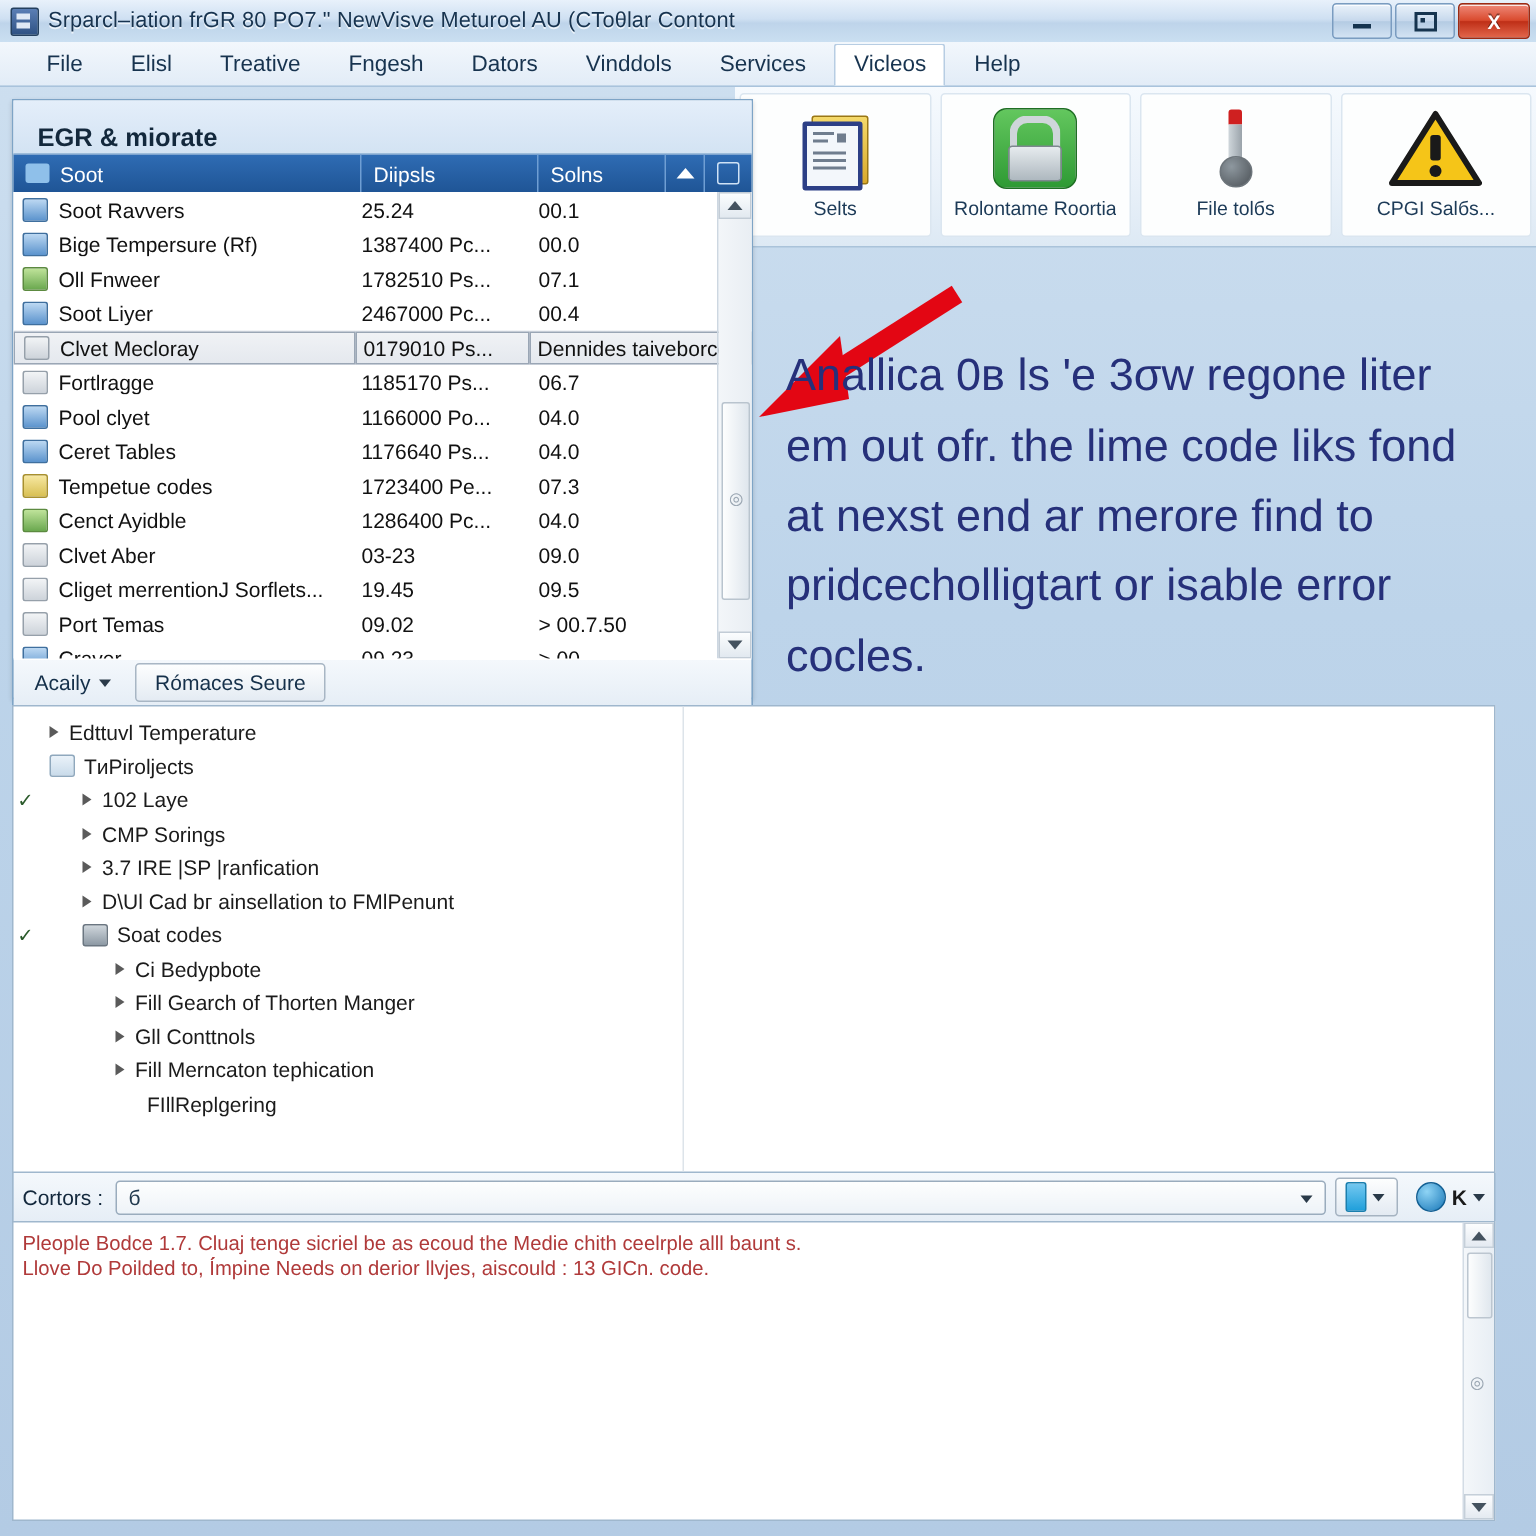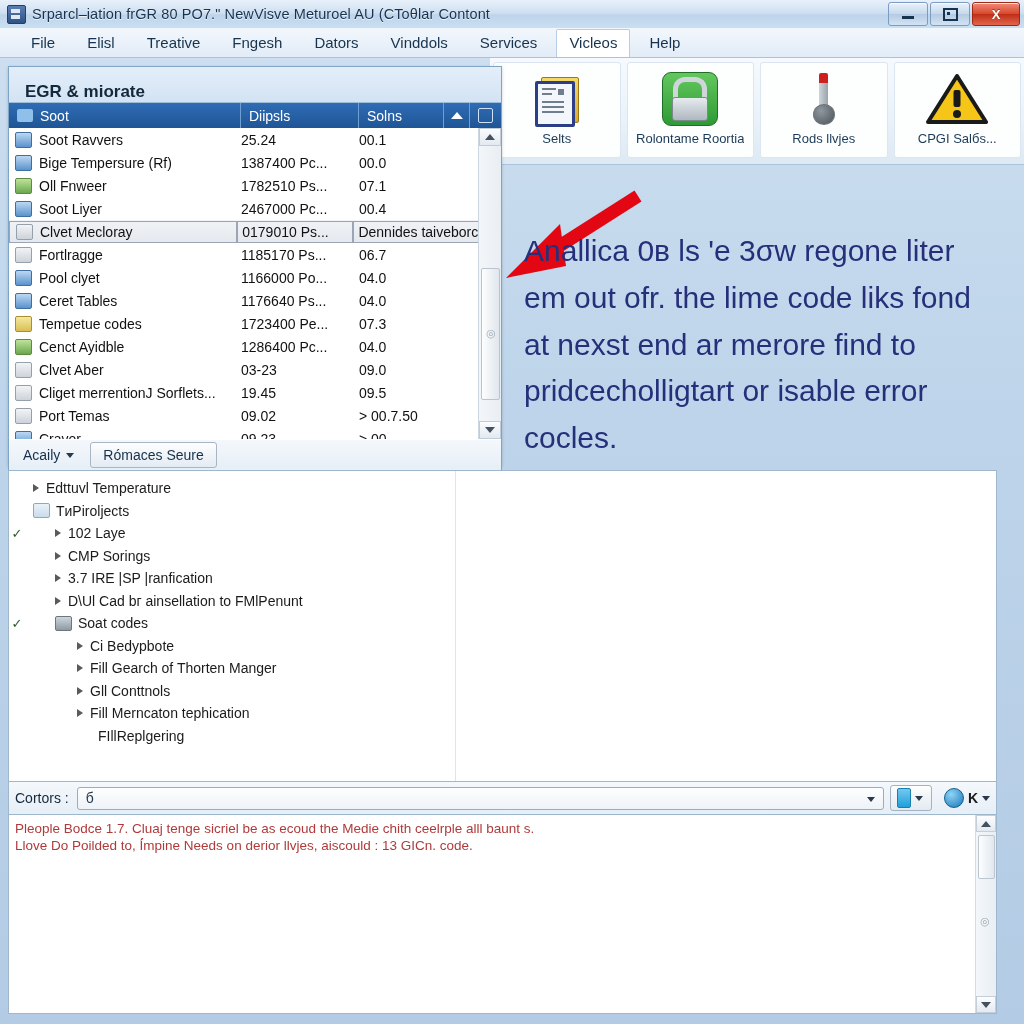--- a/index.html
+++ b/index.html
@@ -296,21 +296,21 @@
     </div>
 
     <div class="ribbon-group">
       <div class="rg-icon">
         <div class="ico-probe">
           <div class="tip"></div>
           <div class="stem"></div>
           <div class="bulb"></div>
         </div>
       </div>
-      <div class="rg-label">Rods llvјes</div>
+      <div class="rg-label">File tolбs</div>
     </div>
 
     <div class="ribbon-group">
       <div class="rg-icon">
         <div class="ico-warn">
           <svg width="62" height="52" viewBox="0 0 62 52">
             <polygon points="31,3 60,49 2,49" fill="#f5c518" stroke="#1a1a1a" stroke-width="4" stroke-linejoin="round"></polygon>
             <rect x="27.5" y="17" width="7" height="17" rx="2" fill="#1a1a1a"></rect>
             <circle cx="31" cy="41" r="4" fill="#1a1a1a"></circle>
           </svg>

